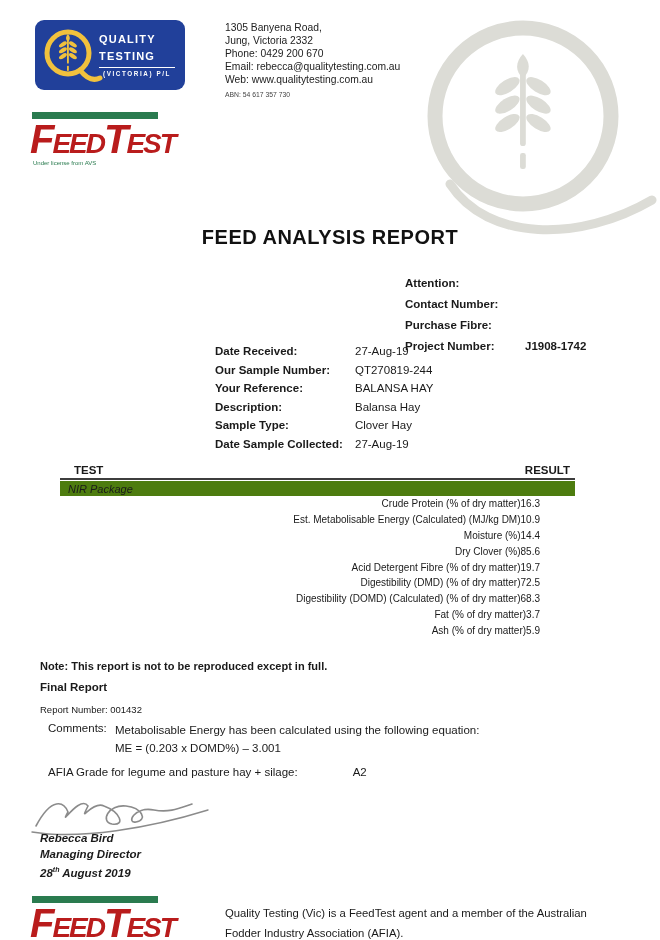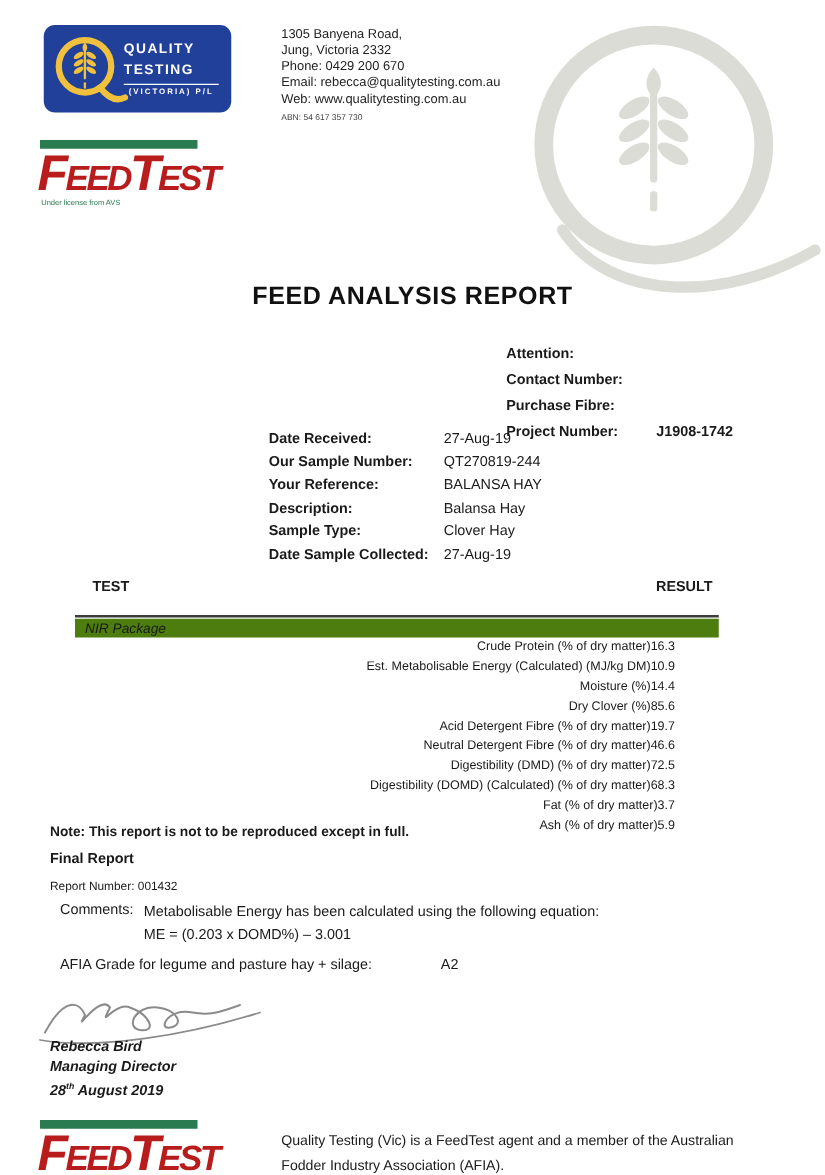--- a/index.html
+++ b/index.html
@@ -46,21 +46,21 @@
   .recipient .lbl { font-weight: bold; width: 120px; }
   .recipient .val { font-weight: bold; }
   
   .sample { position: absolute; left: 215px; top: 342px; z-index: 1; font-size: 11.5px; }
   .sample .row { display: flex; height: 18.5px; align-items: center; }
   .sample .lbl { font-weight: bold; width: 140px; }
   
   .results { position: absolute; left: 60px; top: 464px; width: 515px; z-index: 1; }
   .results .head {
     display: flex; justify-content: space-between; font-weight: bold; font-size: 11.5px;
-    padding: 0 5px 16px 14px; border-bottom: 2.5px solid #3d3d3d;
+    padding: 0 5px 2px 14px; border-bottom: 2.5px solid #3d3d3d;
   }
   .results .band {
     background: #4d7c0f; font-style: italic; font-size: 11px;
     padding: 1.5px 0 1.5px 8px; margin-top: 1px;
   }
   .results .trow { display: flex; justify-content: flex-end; font-size: 10px; height: 15.8px; align-items: center; }
   .results .trow .t { padding-left: 30px; }
   .results .trow .r { padding-right: 35px; }
   
   .note { position: absolute; left: 40px; top: 660px; font-weight: bold; font-size: 11px; z-index: 1; }
@@ -206,24 +206,20 @@
     </div>
     <div class="trow">
       <span class="t">Dry Clover (%)</span>
       <span class="r">85.6</span>
     </div>
     <div class="trow">
       <span class="t">Acid Detergent Fibre (% of dry matter)</span>
       <span class="r">19.7</span>
     </div>
     <div class="trow">
-      <span class="t">Neutral Detergent Fibre (% of dry matter)</span>
-      <span class="r">46.6</span>
-    </div>
-    <div class="trow">
       <span class="t">Digestibility (DMD) (% of dry matter)</span>
       <span class="r">72.5</span>
     </div>
     <div class="trow">
       <span class="t">Digestibility (DOMD) (Calculated) (% of dry matter)</span>
       <span class="r">68.3</span>
     </div>
     <div class="trow">
       <span class="t">Fat (% of dry matter)</span>
       <span class="r">3.7</span>

